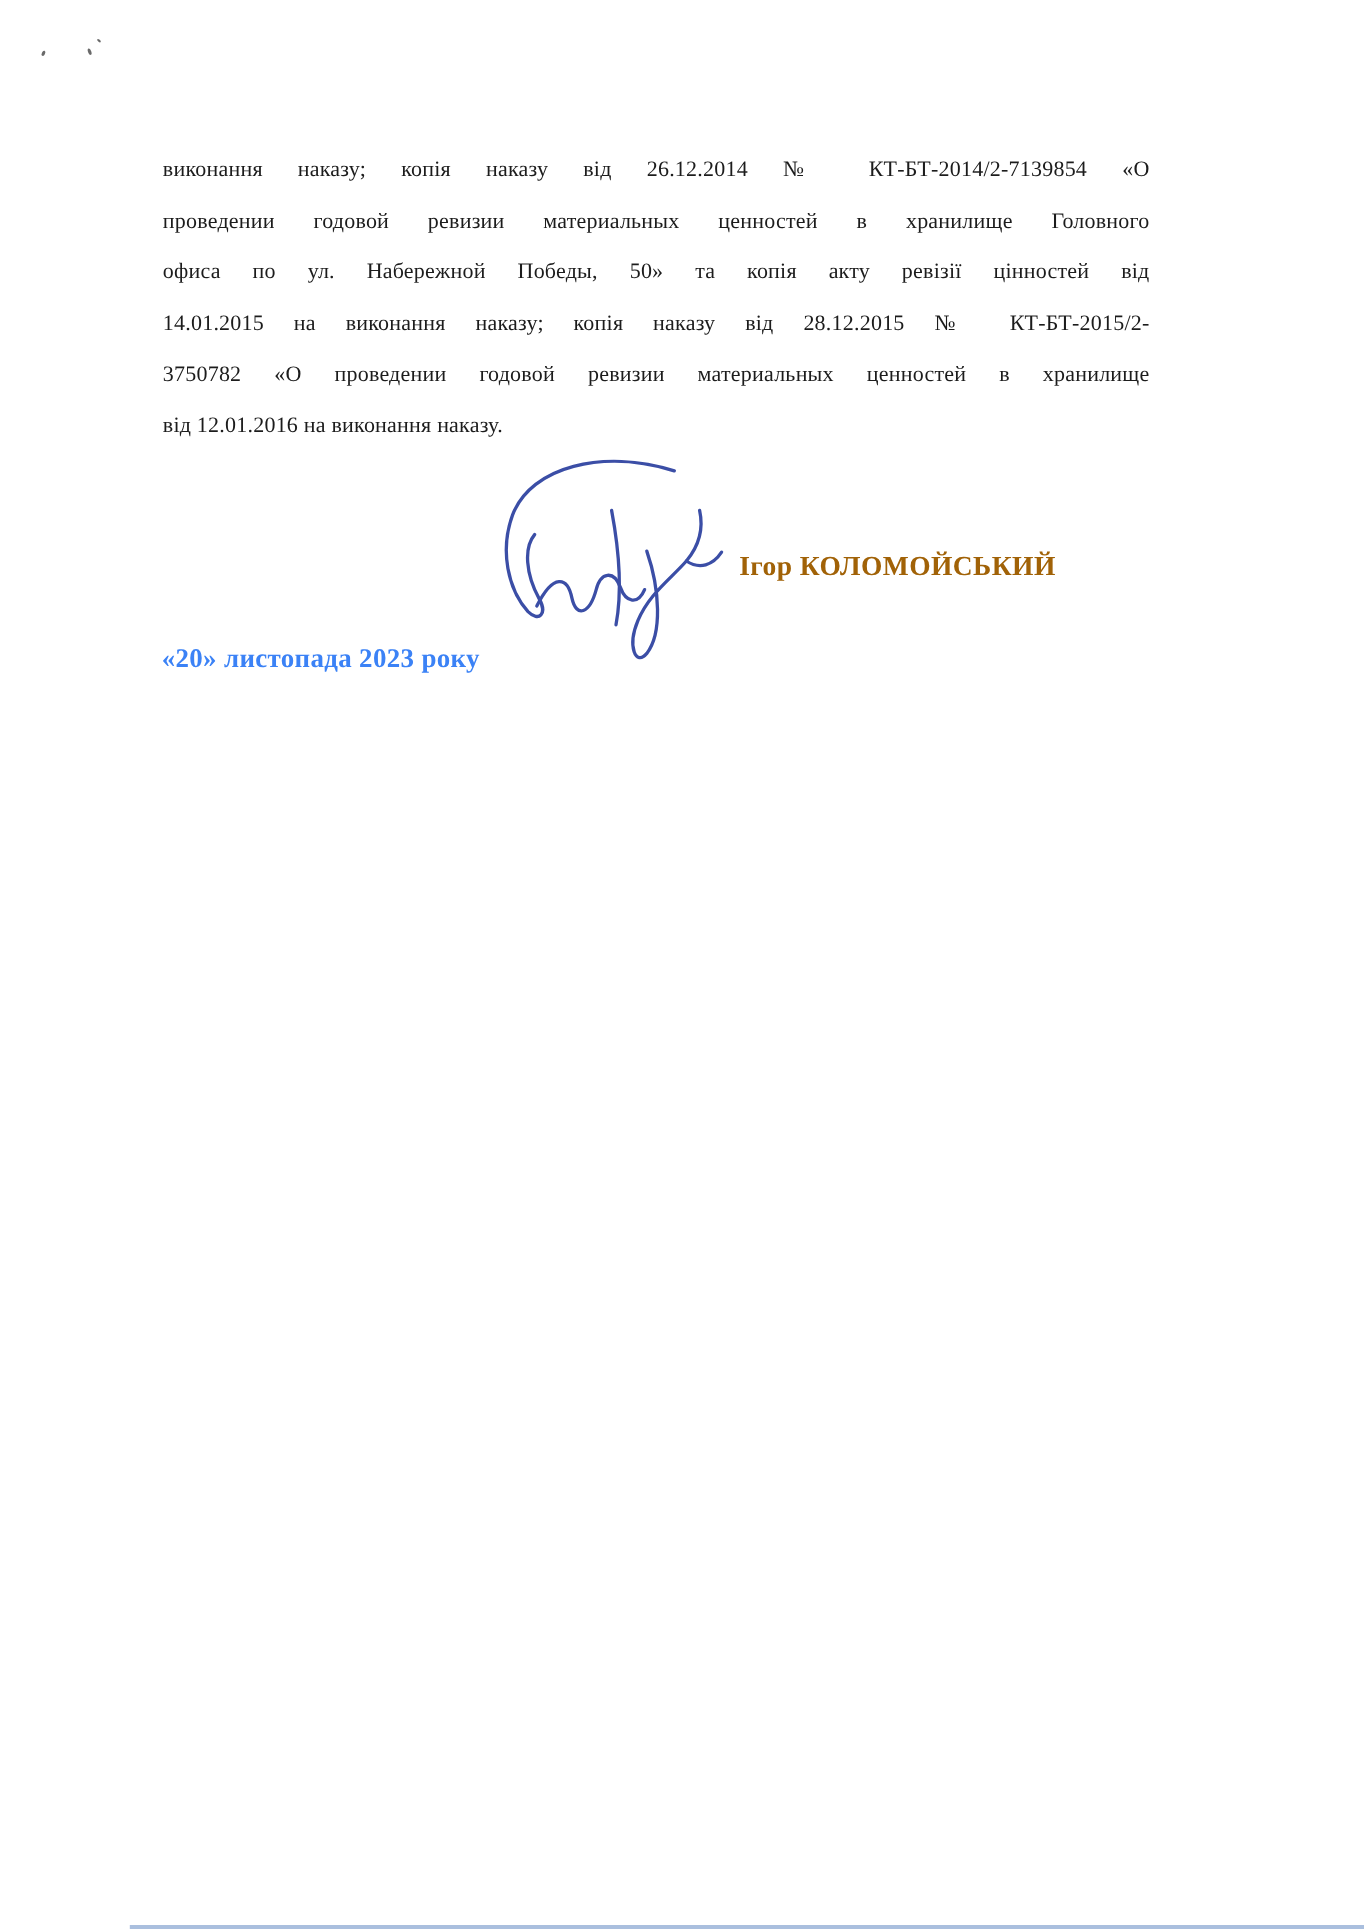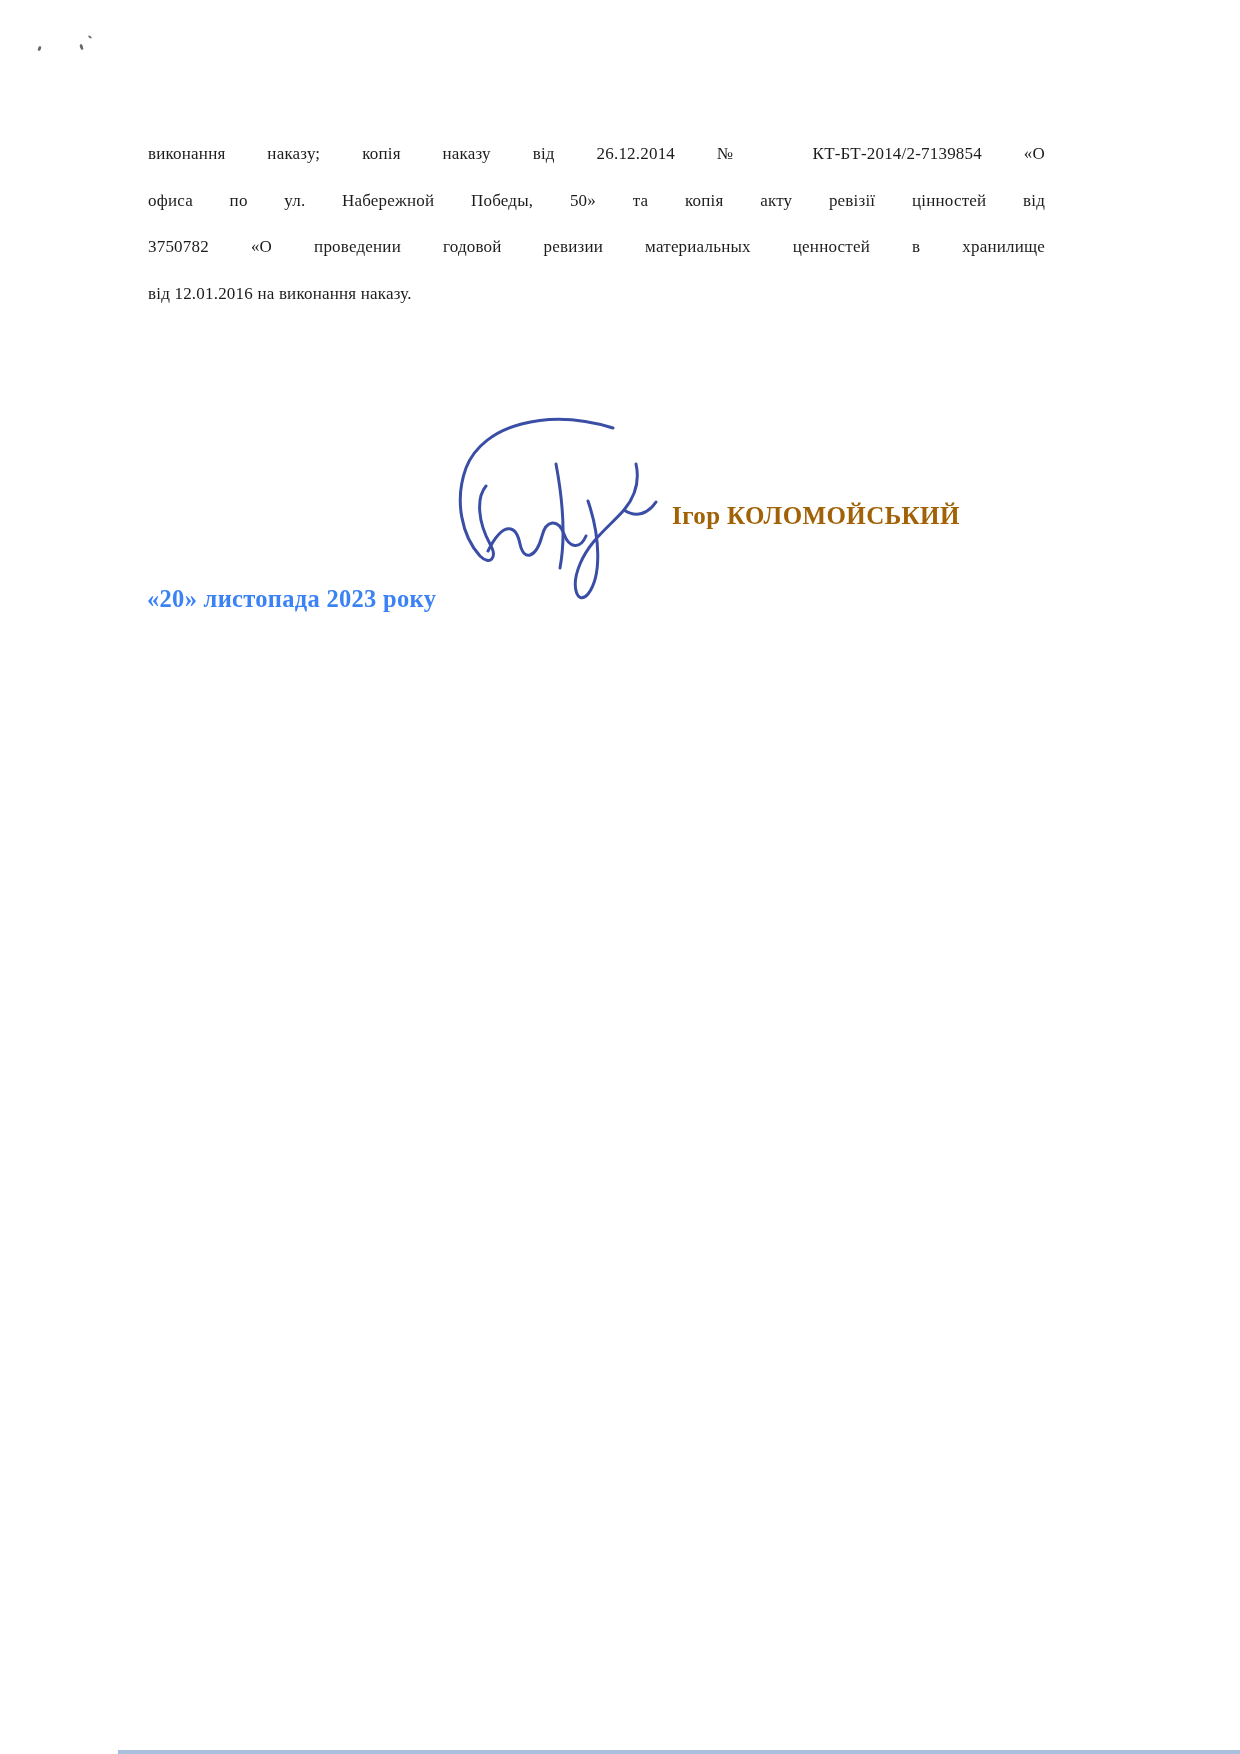--- a/index.html
+++ b/index.html
@@ -16,21 +16,21 @@
     font-family: "Liberation Serif", "DejaVu Serif", serif;
     color: #1c1c1c;
   }
   .content {
     position: absolute;
     left: 148px;
     top: 131px;
     width: 897px;
   }
   .line {
-    font-size: 17px;
+    font-size: 20px;
     line-height: 46.5px;
     text-align: justify;
     text-align-last: justify;
     letter-spacing: 0.2px;
     white-space: normal;
   }
   .line.last {
     text-align-last: left;
   }
   .signatory {
@@ -88,21 +88,23 @@
 <body>
 
 <div class="page">
 
   <div class="artifact a1"></div>
   <div class="artifact a2"></div>
   <div class="artifact a3"></div>
 
   <div class="content">
     <div class="line">виконання наказу; копія наказу від 26.12.2014 № КТ-БТ-2014/2-7139854 «О</div>
+    <div class="line">проведении годовой ревизии материальных ценностей в хранилище Головного</div>
     <div class="line">офиса по ул. Набережной Победы, 50» та копія акту ревізії цінностей від</div>
+    <div class="line">14.01.2015 на виконання наказу; копія наказу від 28.12.2015 № КТ-БТ-2015/2-</div>
     <div class="line">3750782 «О проведении годовой ревизии материальных ценностей в хранилище</div>
     <div class="line last">від 12.01.2016 на виконання наказу.</div>
   </div>
 
   <svg class="signature" viewBox="0 0 260 205" xmlns="http://www.w3.org/2000/svg" aria-hidden="true">
     <path d="M 185 22 C 120 2, 55 18, 38 62 C 26 95, 34 130, 52 150 C 62 160, 70 152, 62 138 C 50 116, 48 92, 58 80" stroke="#2b3f9f"></path>
     <path d="M 60 145 C 75 115, 88 118, 92 138 C 96 156, 108 152, 114 130 C 118 114, 130 112, 136 128 C 141 142, 152 144, 158 130" stroke="#2b3f9f"></path>
     <path d="M 128 58 C 134 90, 138 130, 132 162" stroke="#2b3f9f"></path>
     <path d="M 160 95 C 172 130, 174 170, 160 188 C 150 200, 142 182, 152 158 C 162 134, 182 120, 196 104 C 206 92, 212 76, 208 58" stroke="#2b3f9f"></path>
     <path d="M 196 104 C 208 112, 220 108, 228 96" stroke="#2b3f9f"></path>

